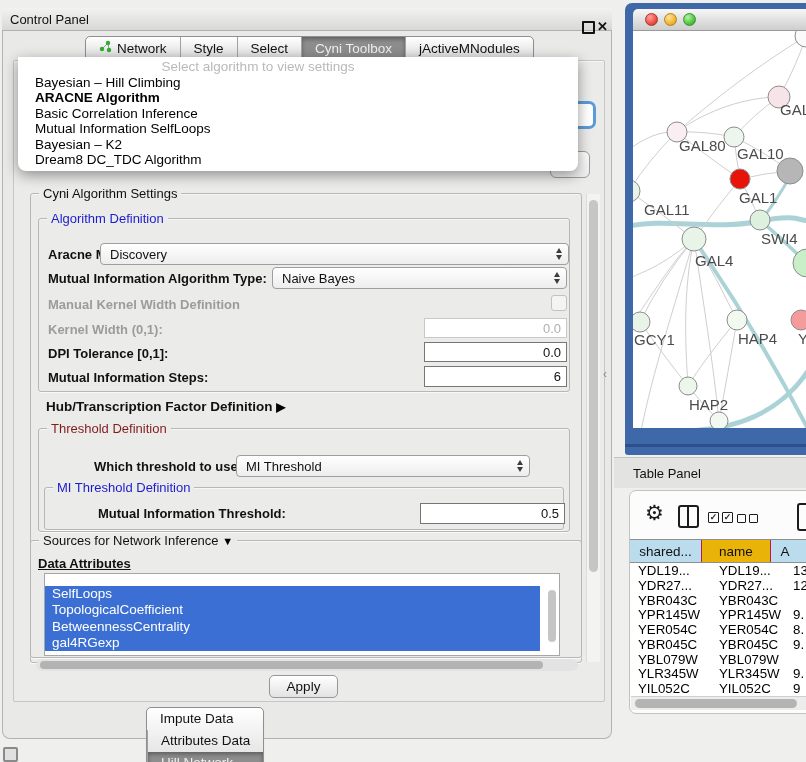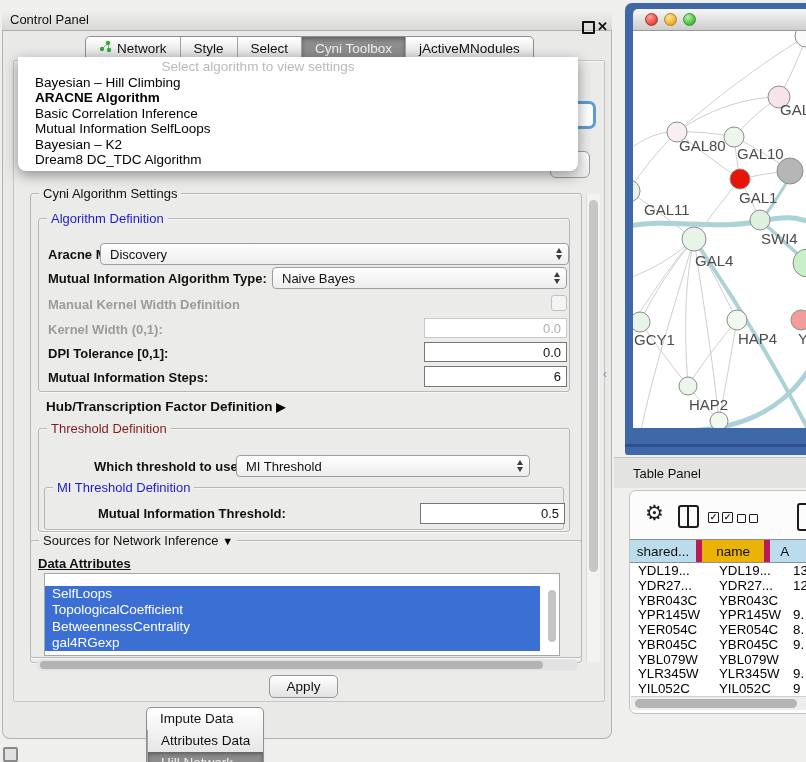--- a/index.html
+++ b/index.html
@@ -112,21 +112,21 @@
   .colsplit-icon{position:absolute;left:48px;top:14px;width:17px;height:19px;border:2px solid #1c1c1c;border-radius:3px;}
   .colsplit-icon:before{content:"";position:absolute;left:7px;top:0;width:2px;height:19px;background:#1c1c1c;}
   .chkpair{position:absolute;top:21px;display:flex;gap:3px;}
   .chkpair .bx{width:9px;height:9px;border:1.5px solid #1c1c1c;border-radius:1px;font-size:9px;line-height:9px;
     color:#1c1c1c;text-align:center;font-weight:bold;}
   .chkpair.small .bx{width:7px;height:7px;border-width:1.5px;}
   .partial-icon{position:absolute;left:167px;top:12px;width:18px;height:24px;border:2px solid #1c1c1c;border-radius:3px;}
 
   .t-head{position:absolute;left:0px;top:48px;width:195px;height:24px;display:flex;
     border-top:1px solid #8f8f8f;border-bottom:1px solid #8f8f8f;box-sizing:border-box;}
-  .t-head .hc{height:100%;box-sizing:border-box;border-right:6px solid #be185d;
+  .t-head .hc{height:100%;box-sizing:border-box;border-right:1px solid #be185d;
     display:flex;align-items:center;justify-content:center;font-size:13.5px;color:#111;}
   .hc.c1{width:81px;background:#badced;}
   .hc.c2{width:77px;background:#eab308;}
   .hc.c3{width:60px;background:#badced;justify-content:flex-start;padding-left:10px;}
   .t-rows{position:absolute;left:1px;top:72px;width:194px;height:133px;overflow:hidden;background:#fff;}
   .t-row{display:flex;height:14.8px;align-items:center;}
   .t-row span{display:block;font-size:13.3px;color:#000;white-space:nowrap;overflow:hidden;}
   .t-row .c1{width:81px;padding-left:7px;box-sizing:border-box;}
   .t-row .c2{width:77px;padding-left:7px;box-sizing:border-box;}
   .t-row .c3{width:36px;padding-left:4px;box-sizing:border-box;}

